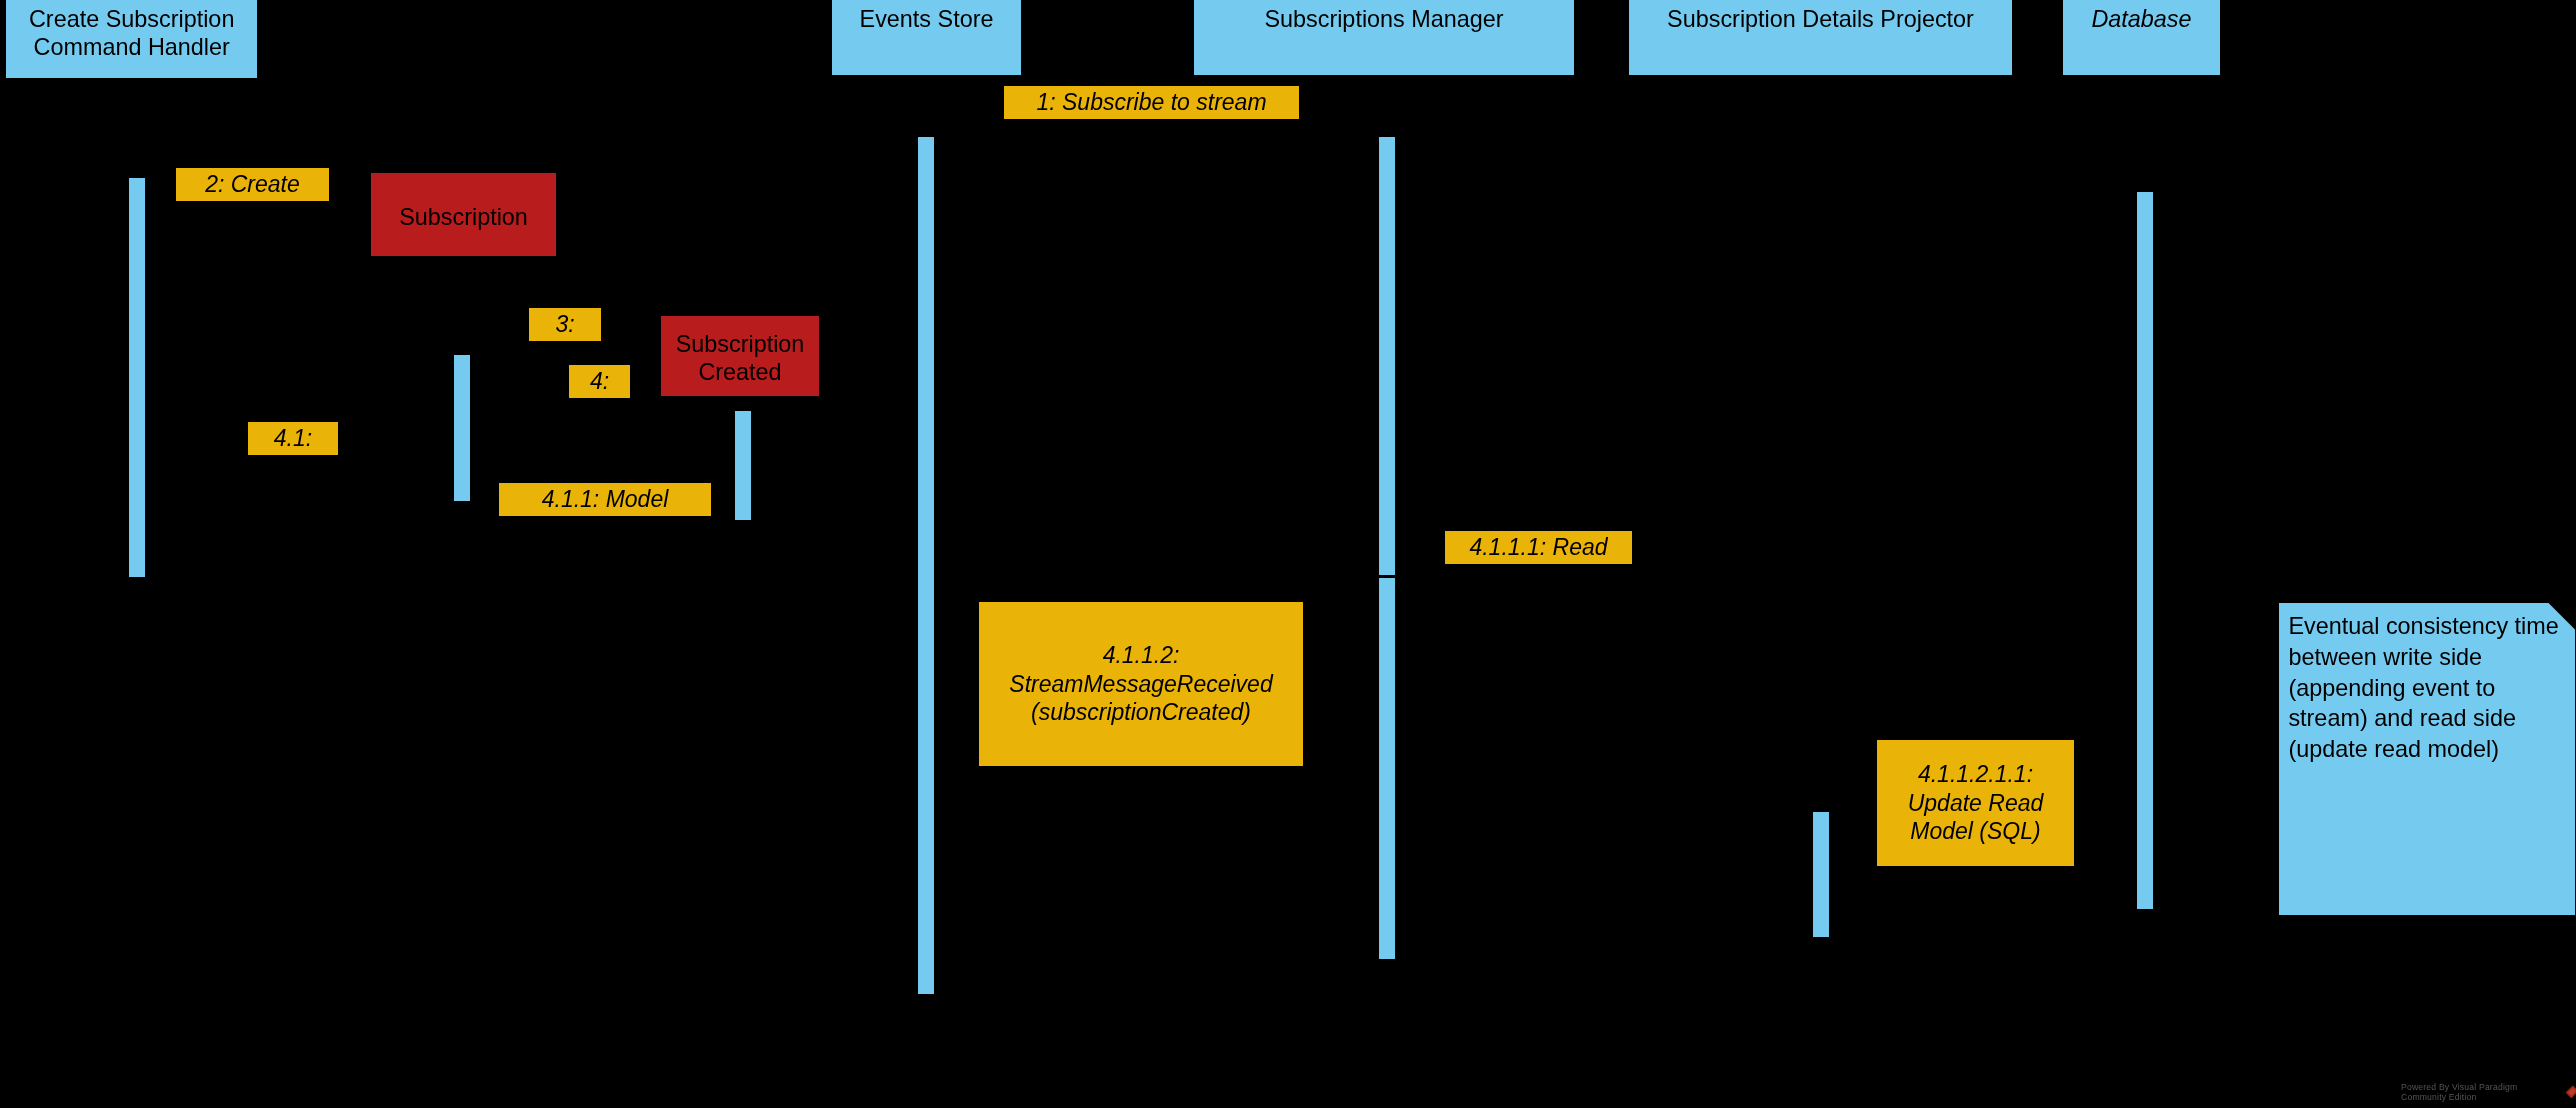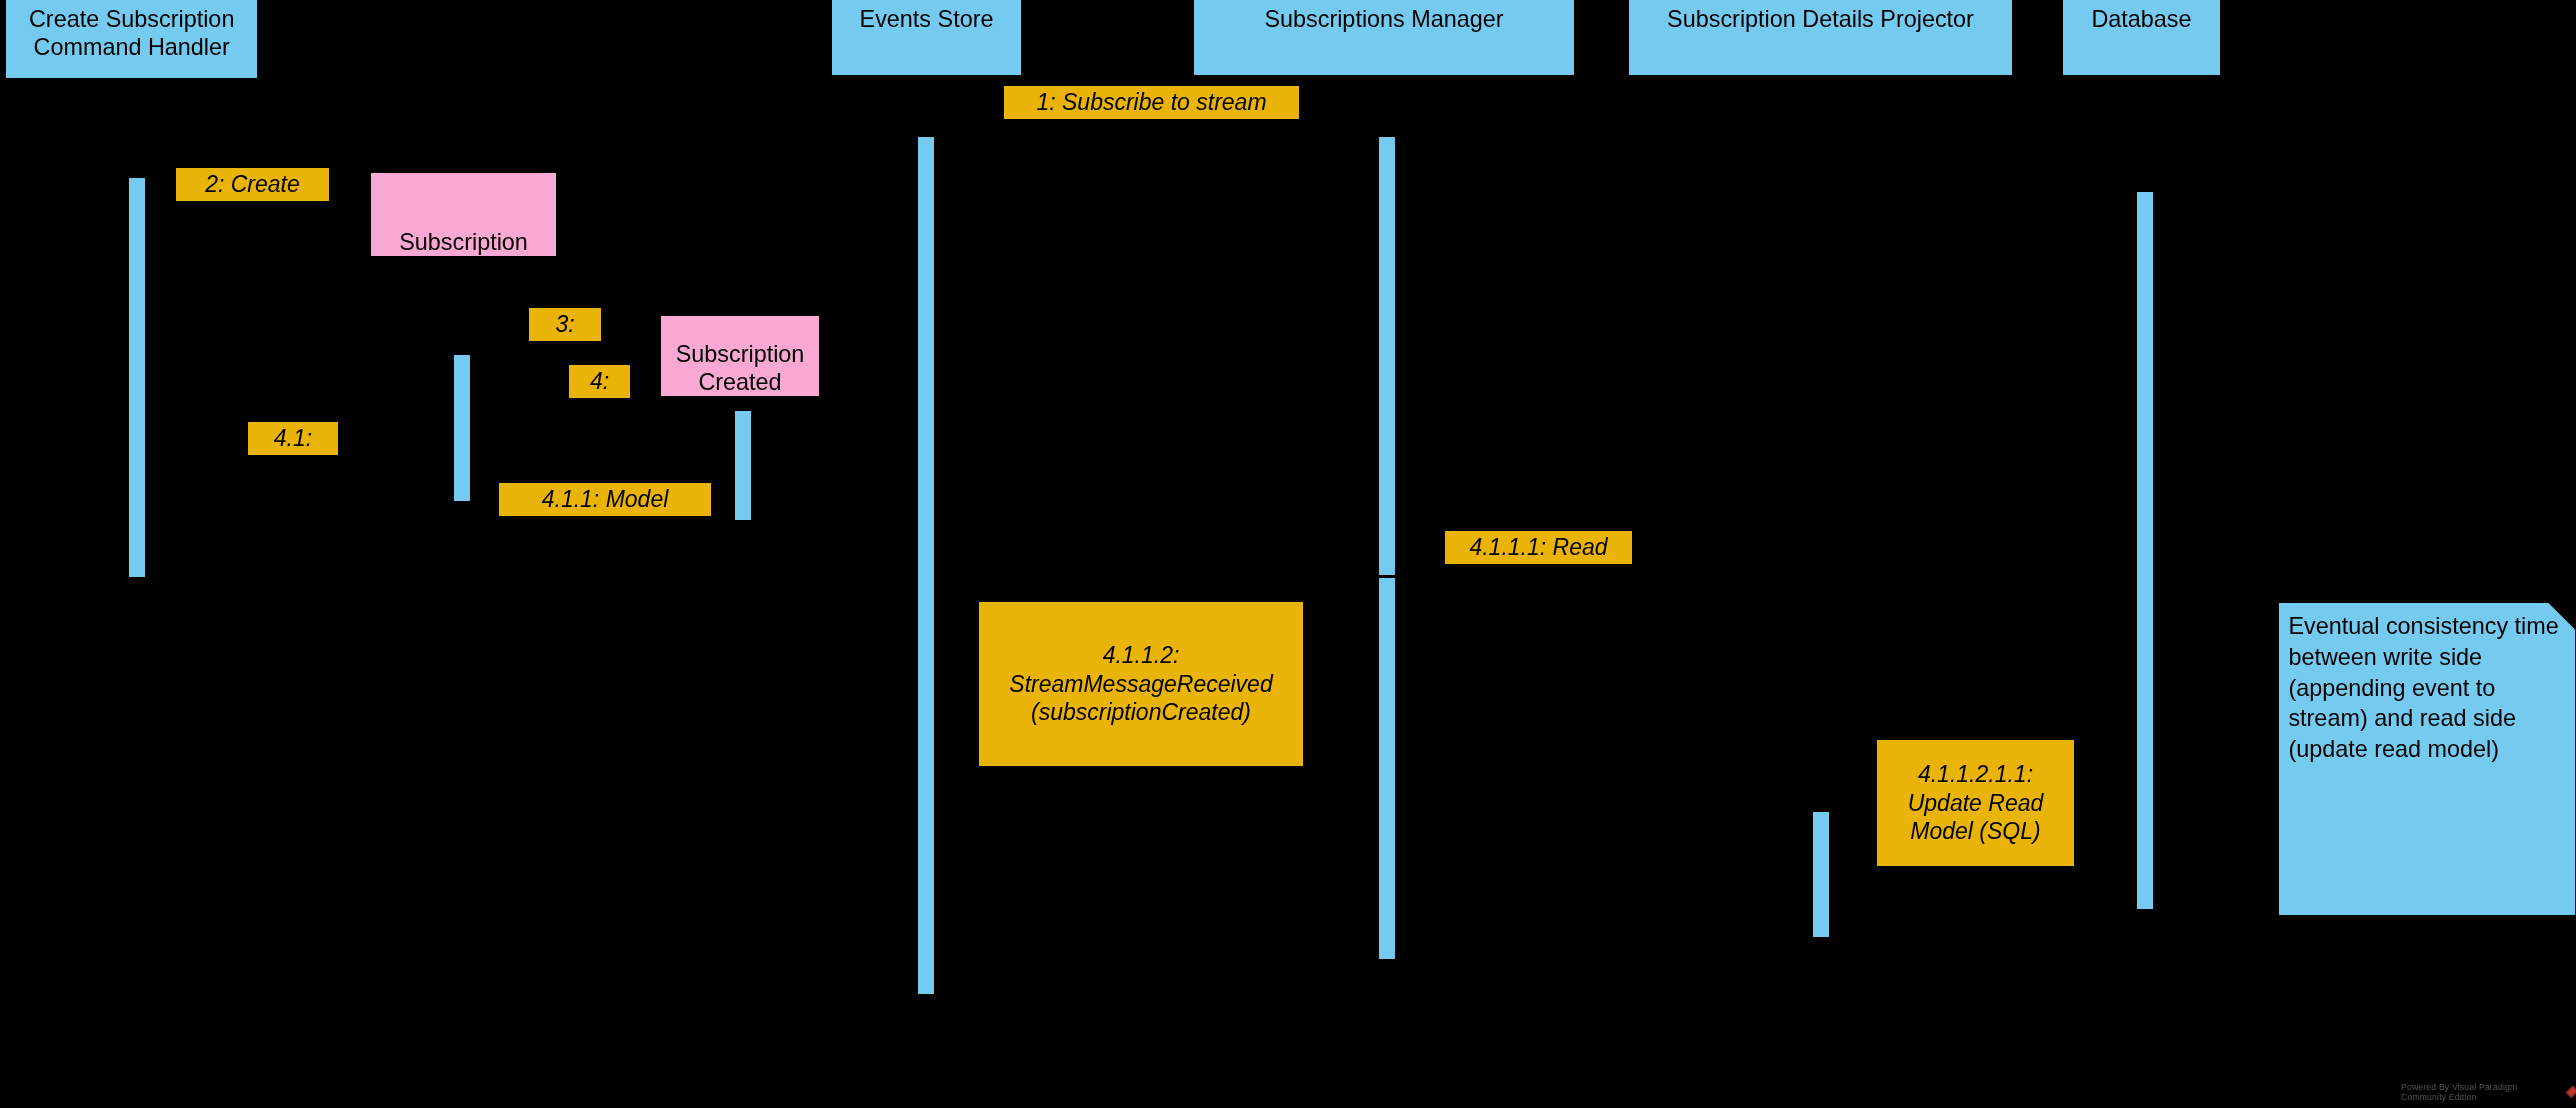--- a/index.html
+++ b/index.html
@@ -11,22 +11,22 @@
   .lifeline-head{
     position:absolute;background:#75cbef;color:#000;
     display:flex;align-items:flex-start;justify-content:center;
     text-align:center;line-height:1.18;box-sizing:border-box;
     padding-top:6.2px;font-size:23.4px;
   }
   .lifeline-head .lbl{display:block;width:100%;}
 
   
   .obj-box{
-    position:absolute;background:#f9a8d4;color:#000;
-    display:flex;align-items:flex-end;justify-content:center;
+    position:absolute;background:#b91c1c;color:#000;
+    display:flex;align-items:center;justify-content:center;
     text-align:center;line-height:1.2;box-sizing:border-box;
     padding-top:4.7px;font-size:23.4px;
   }
 
   
   .activation{position:absolute;background:#75cbef;}
   .act-sep{position:absolute;background:#000;height:3.1px;}
 
   
   .msg{
@@ -69,21 +69,21 @@
   </div>
 
   <div class="lifeline-head" style="left:1194px;top:0;width:380px;height:75px;">
     <span class="lbl">Subscriptions Manager</span>
   </div>
 
   <div class="lifeline-head" style="left:1629px;top:0;width:383px;height:75px;">
     <span class="lbl">Subscription Details Projector</span>
   </div>
 
-  <div class="lifeline-head" style="left:2063px;top:0;width:157px;height:75px;">
+  <div class="lifeline-head" style="left:2063px;top:0;width:157px;height:75px;font-style:italic;">
     <span class="lbl">Database</span>
   </div>
 
   <div class="obj-box" style="left:371px;top:173px;width:185px;height:83px;">
     <span class="lbl">Subscription</span>
   </div>
 
   <div class="obj-box" style="left:661px;top:316px;width:158px;height:80px;">
     <span class="lbl">Subscription Created</span>
   </div>

